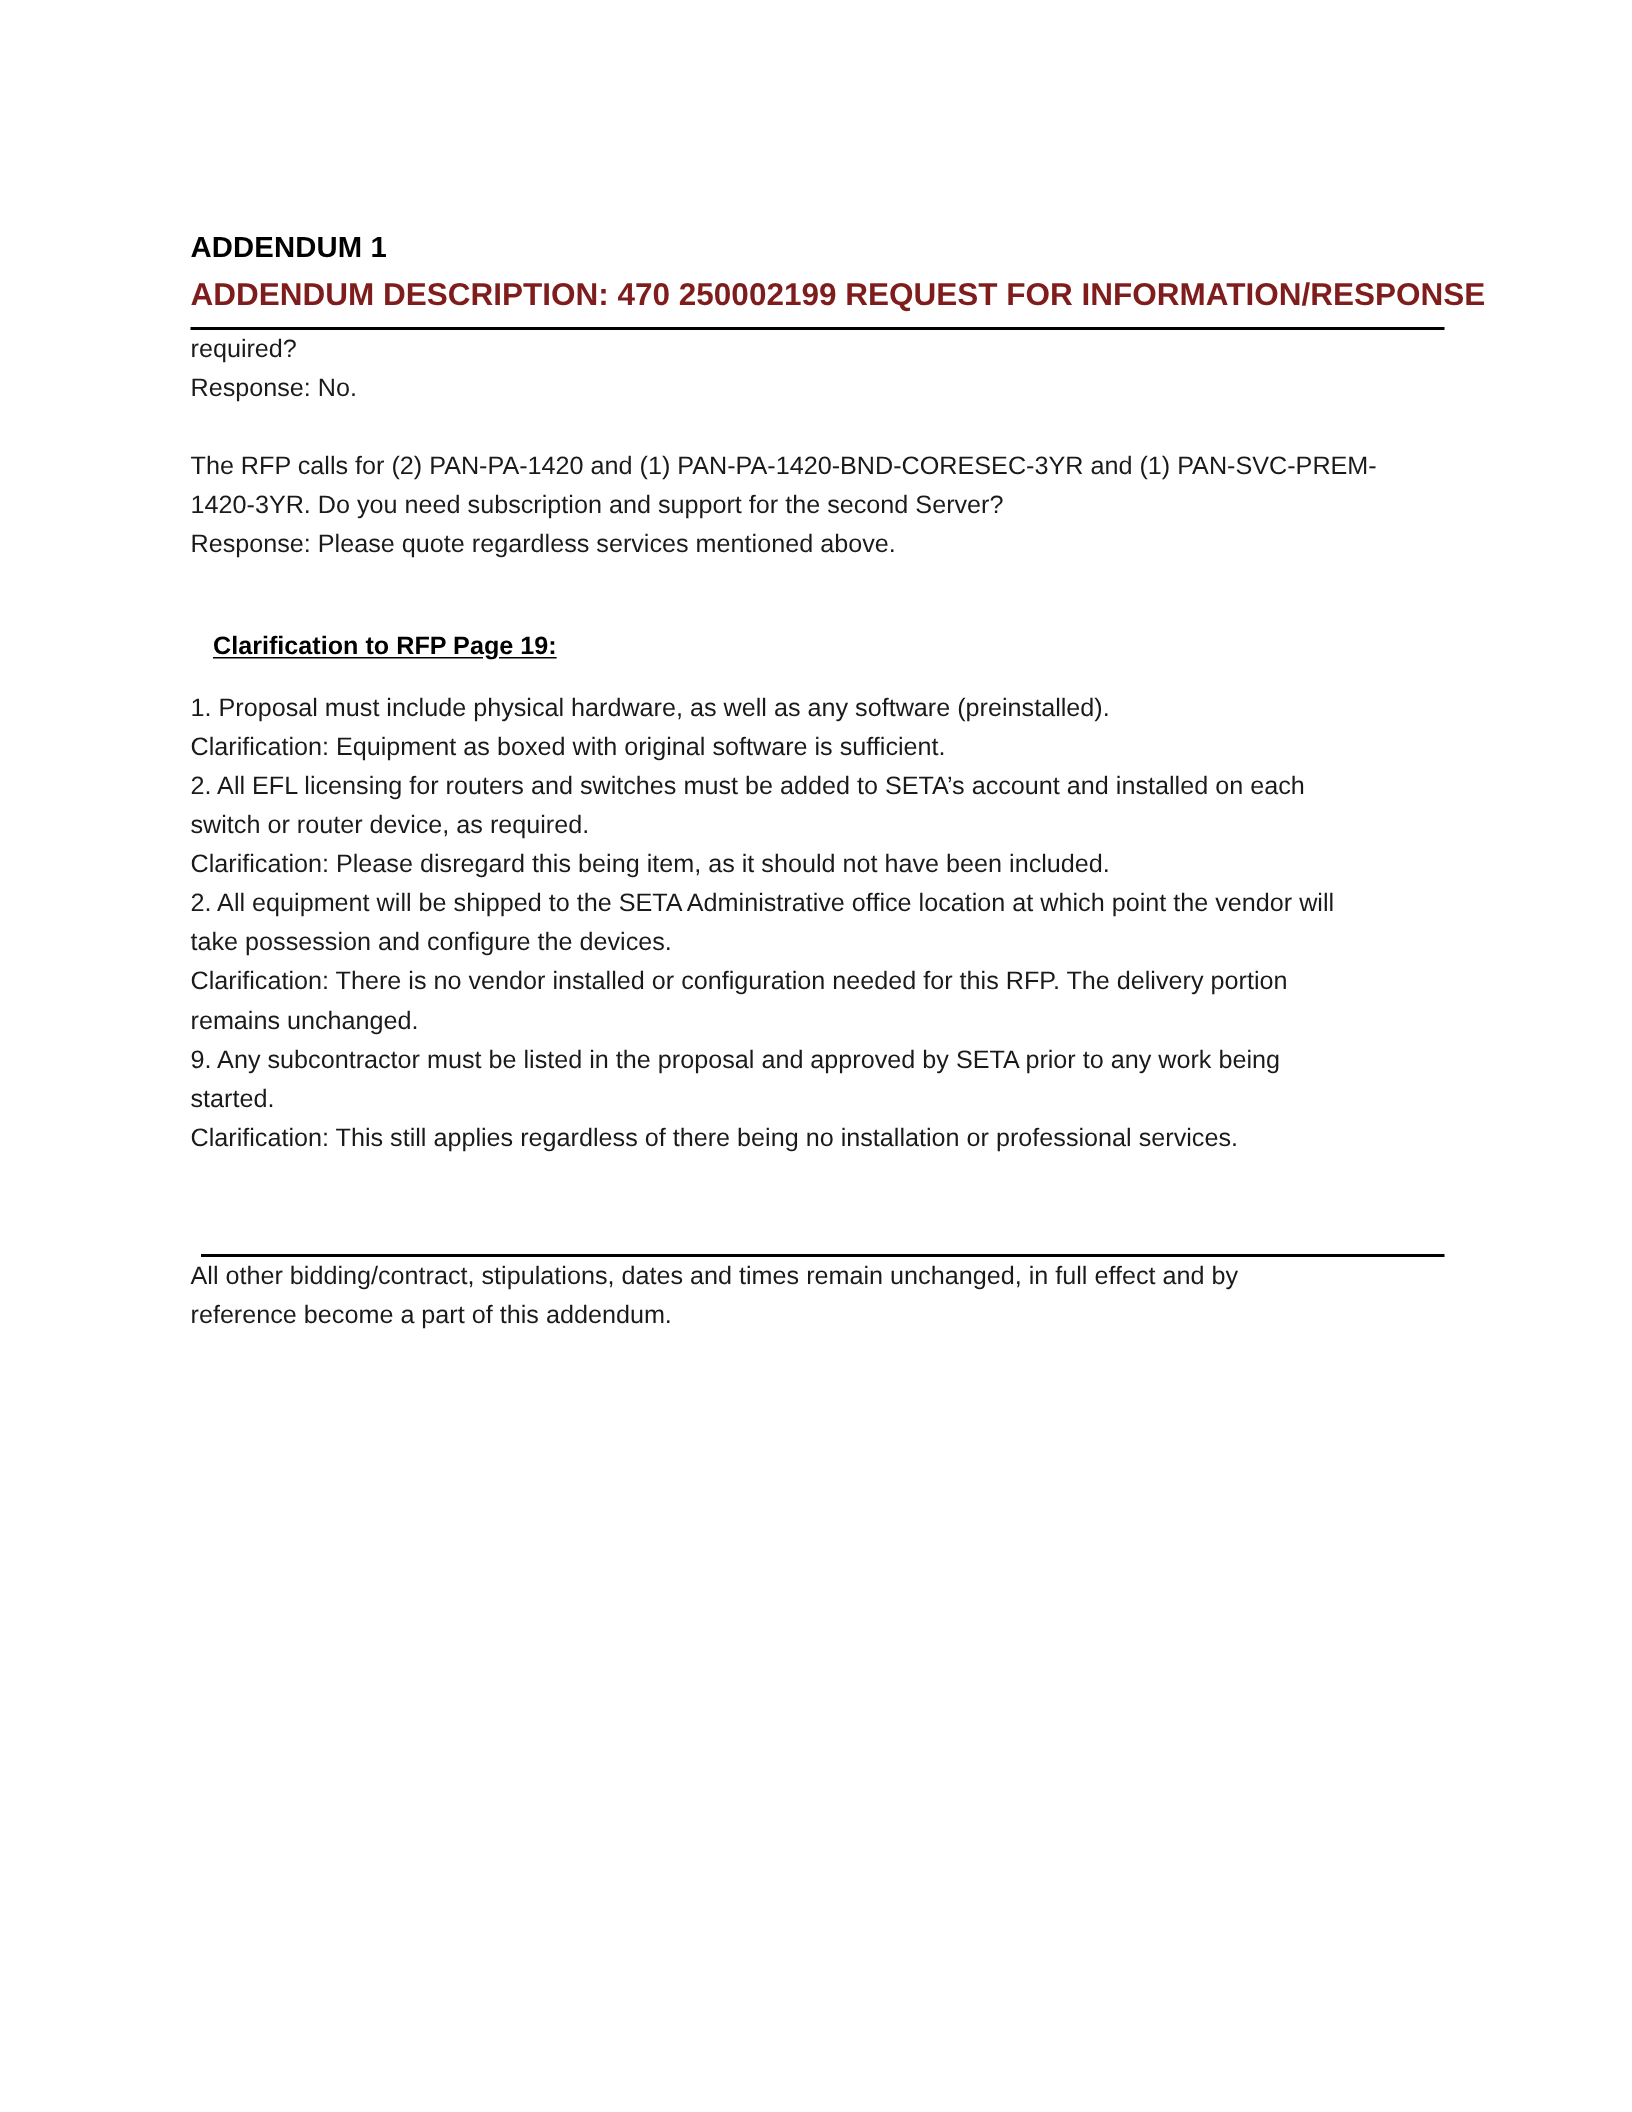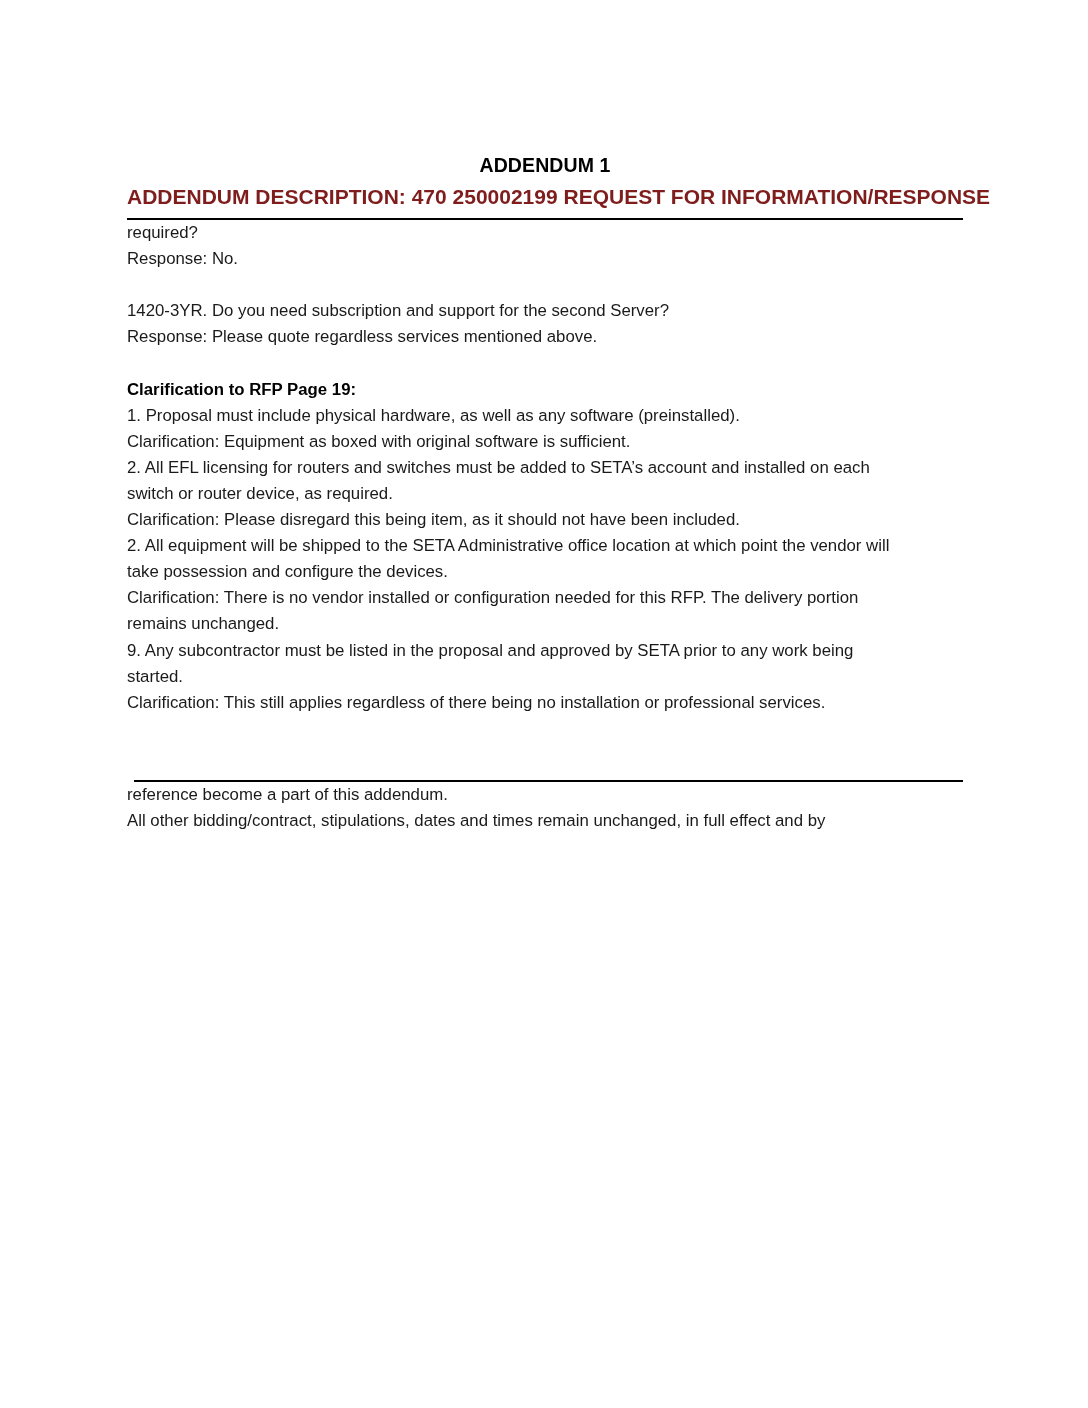--- a/index.html
+++ b/index.html
@@ -25,21 +25,21 @@
   }
 
   .doc-body {
     position: absolute;
     left: 127px;
     top: 152px;
     width: 836px;
   }
 
   .doc-title {
-    text-align: center;
+    text-align: left;
     font-size: 19.5px;
     font-weight: bold;
     letter-spacing: 0.1px;
     line-height: 26px;
     margin: 0;
     color: #000000;
   }
 
   .doc-subtitle {
     text-align: left;
@@ -83,26 +83,27 @@
 
   .red {
     color: #cb2a22;
   }
 
   .blue {
     color: #4372a4;
   }
 
   .section-head {
-    margin: 0;
+    margin: 15px;
     font-size: 16.8px;
     line-height: 26.1px;
     font-weight: bold;
     color: #000000;
     display: inline-block;
+    text-decoration: underline;
     text-underline-offset: 2px;
   }
 
   .section-head-wrap {
     margin: 0;
     line-height: 26.1px;
   }
 
   
   .lines span {
@@ -122,20 +123,21 @@
     <div class="rule-top"></div>
 
     <p class="block lines">
       <span>required?</span>
     </p>
     <p class="block red">Response: No.</p>
 
     <div class="spacer-line"></div>
 
     <p class="block lines">
+      <span>The RFP calls for (2) PAN-PA-1420 and (1) PAN-PA-1420-BND-CORESEC-3YR and (1) PAN-SVC-PREM-</span>
       <span>1420-3YR. Do you need subscription and support for the second Server?</span>
     </p>
     <p class="block red">Response: Please quote regardless services mentioned above.</p>
 
     <div class="spacer-line"></div>
 
     <div class="section-head-wrap">
       <span class="section-head">Clarification to RFP Page 19:</span>
     </div>
 
@@ -169,18 +171,18 @@
     </p>
     <p class="block red lines">
       <span>Clarification: This still applies regardless of there being no installation or professional services.</span>
     </p>
 
     <div class="spacer-gap-xl"></div>
 
     <div class="rule-bottom"></div>
 
     <p class="block lines">
+      <span>All other bidding/contract, stipulations, dates and times remain unchanged, in full effect and by</span>
       <span>reference become a part of this addendum.</span>
-      <span>All other bidding/contract, stipulations, dates and times remain unchanged, in full effect and by</span>
     </p>
 
   </div>
 </div>
 
 </body></html>

